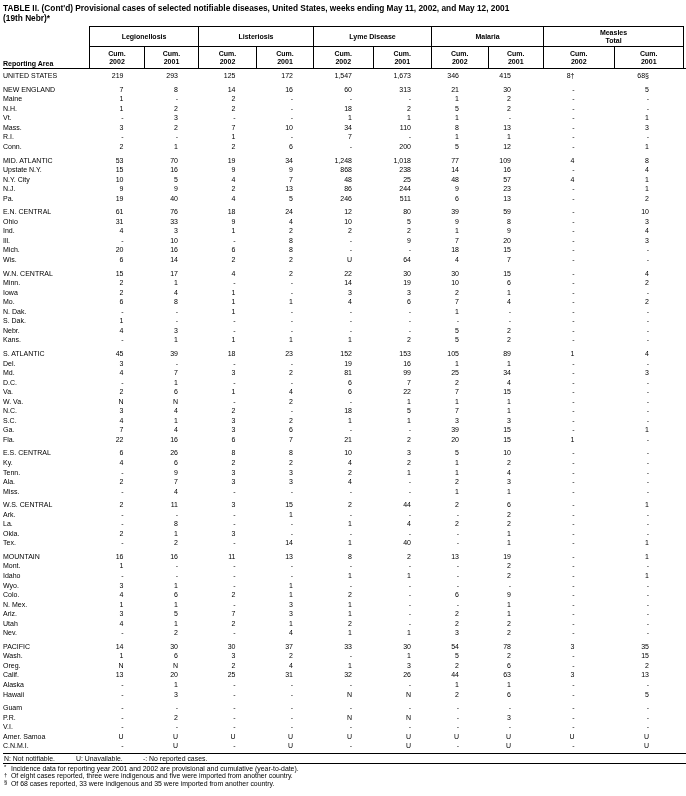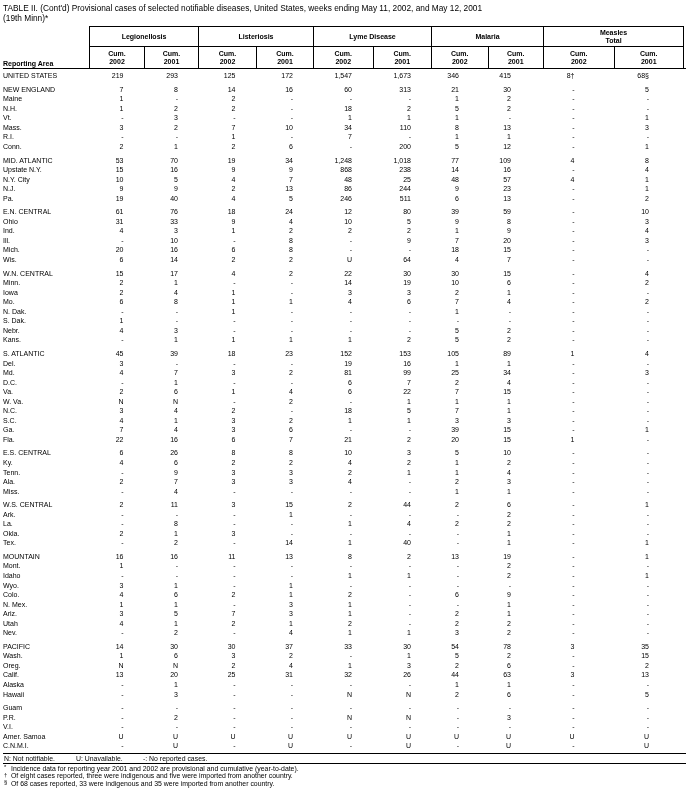--- a/index.html
+++ b/index.html
@@ -4,21 +4,21 @@
 <style>
   html,body { margin:0; padding:0; background:#ffffff; }
   body {
     width:686px; height:796px;
     font-family:"Liberation Sans", sans-serif;
     color:#000;
     overflow:hidden;
   }
   .page { position:relative; width:683px; padding:4px 0 0 3px; box-sizing:content-box; }
 
-  .title { font-weight:normal; font-size:8.3px; line-height:9.6px; letter-spacing:0; }
+  .title { font-weight:bold; font-size:8.3px; line-height:9.6px; letter-spacing:0; }
 
   
   .thead {
     display:grid;
     grid-template-columns:86px 109px 115px 118px 112px 141px;
     border-bottom:1px solid #000;
     margin-top:3px;
   }
   .area-head {
     display:flex; align-items:flex-end;
@@ -66,21 +66,21 @@
   .note { display:flex; }
   .mk { flex:none; width:7px; font-size:5.8px; position:relative; top:-0.5px; }
 </style>
 </head>
 <body>
 
 <div class="page">
 
   <div class="title">
     <div>TABLE II. (Cont'd) Provisional cases of selected notifiable diseases, United States, weeks ending May 11, 2002, and May 12, 2001</div>
-    <div>(19th Minn)*</div>
+    <div>(19th Nebr)*</div>
   </div>
 
   <div class="thead">
     <div class="area-head">
       <span>Reporting Area</span>
     </div>
     <div class="group">
       <div class="glabel">
         <span>Legionellosis</span>
       </div>

